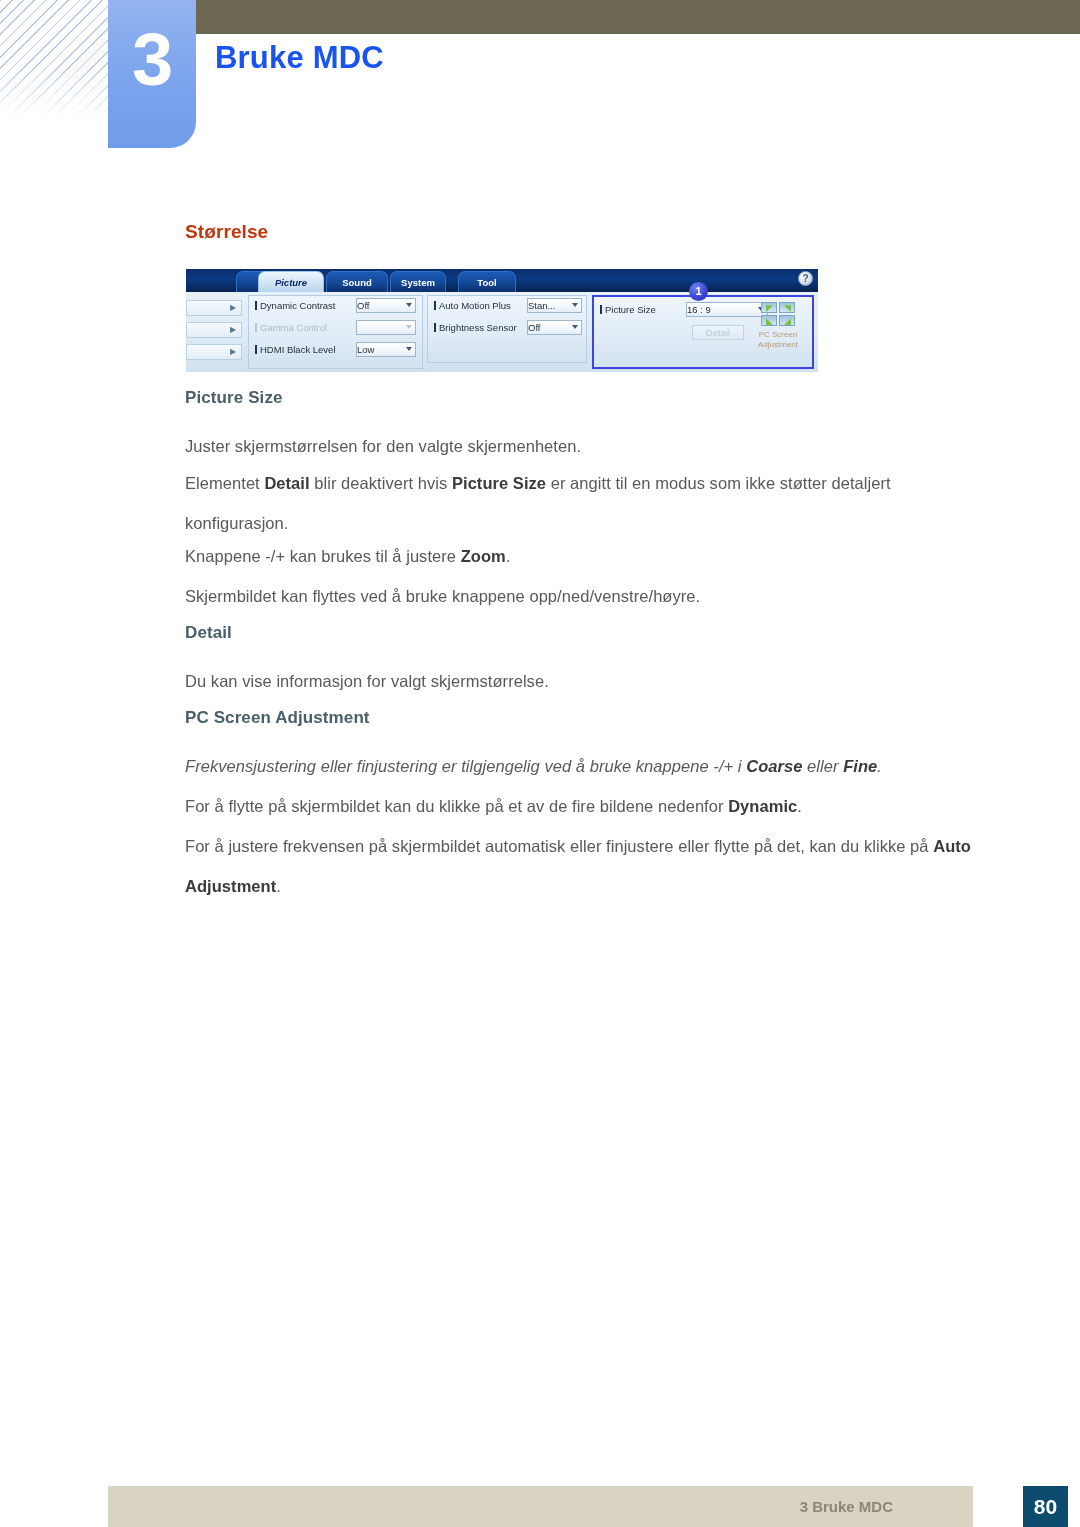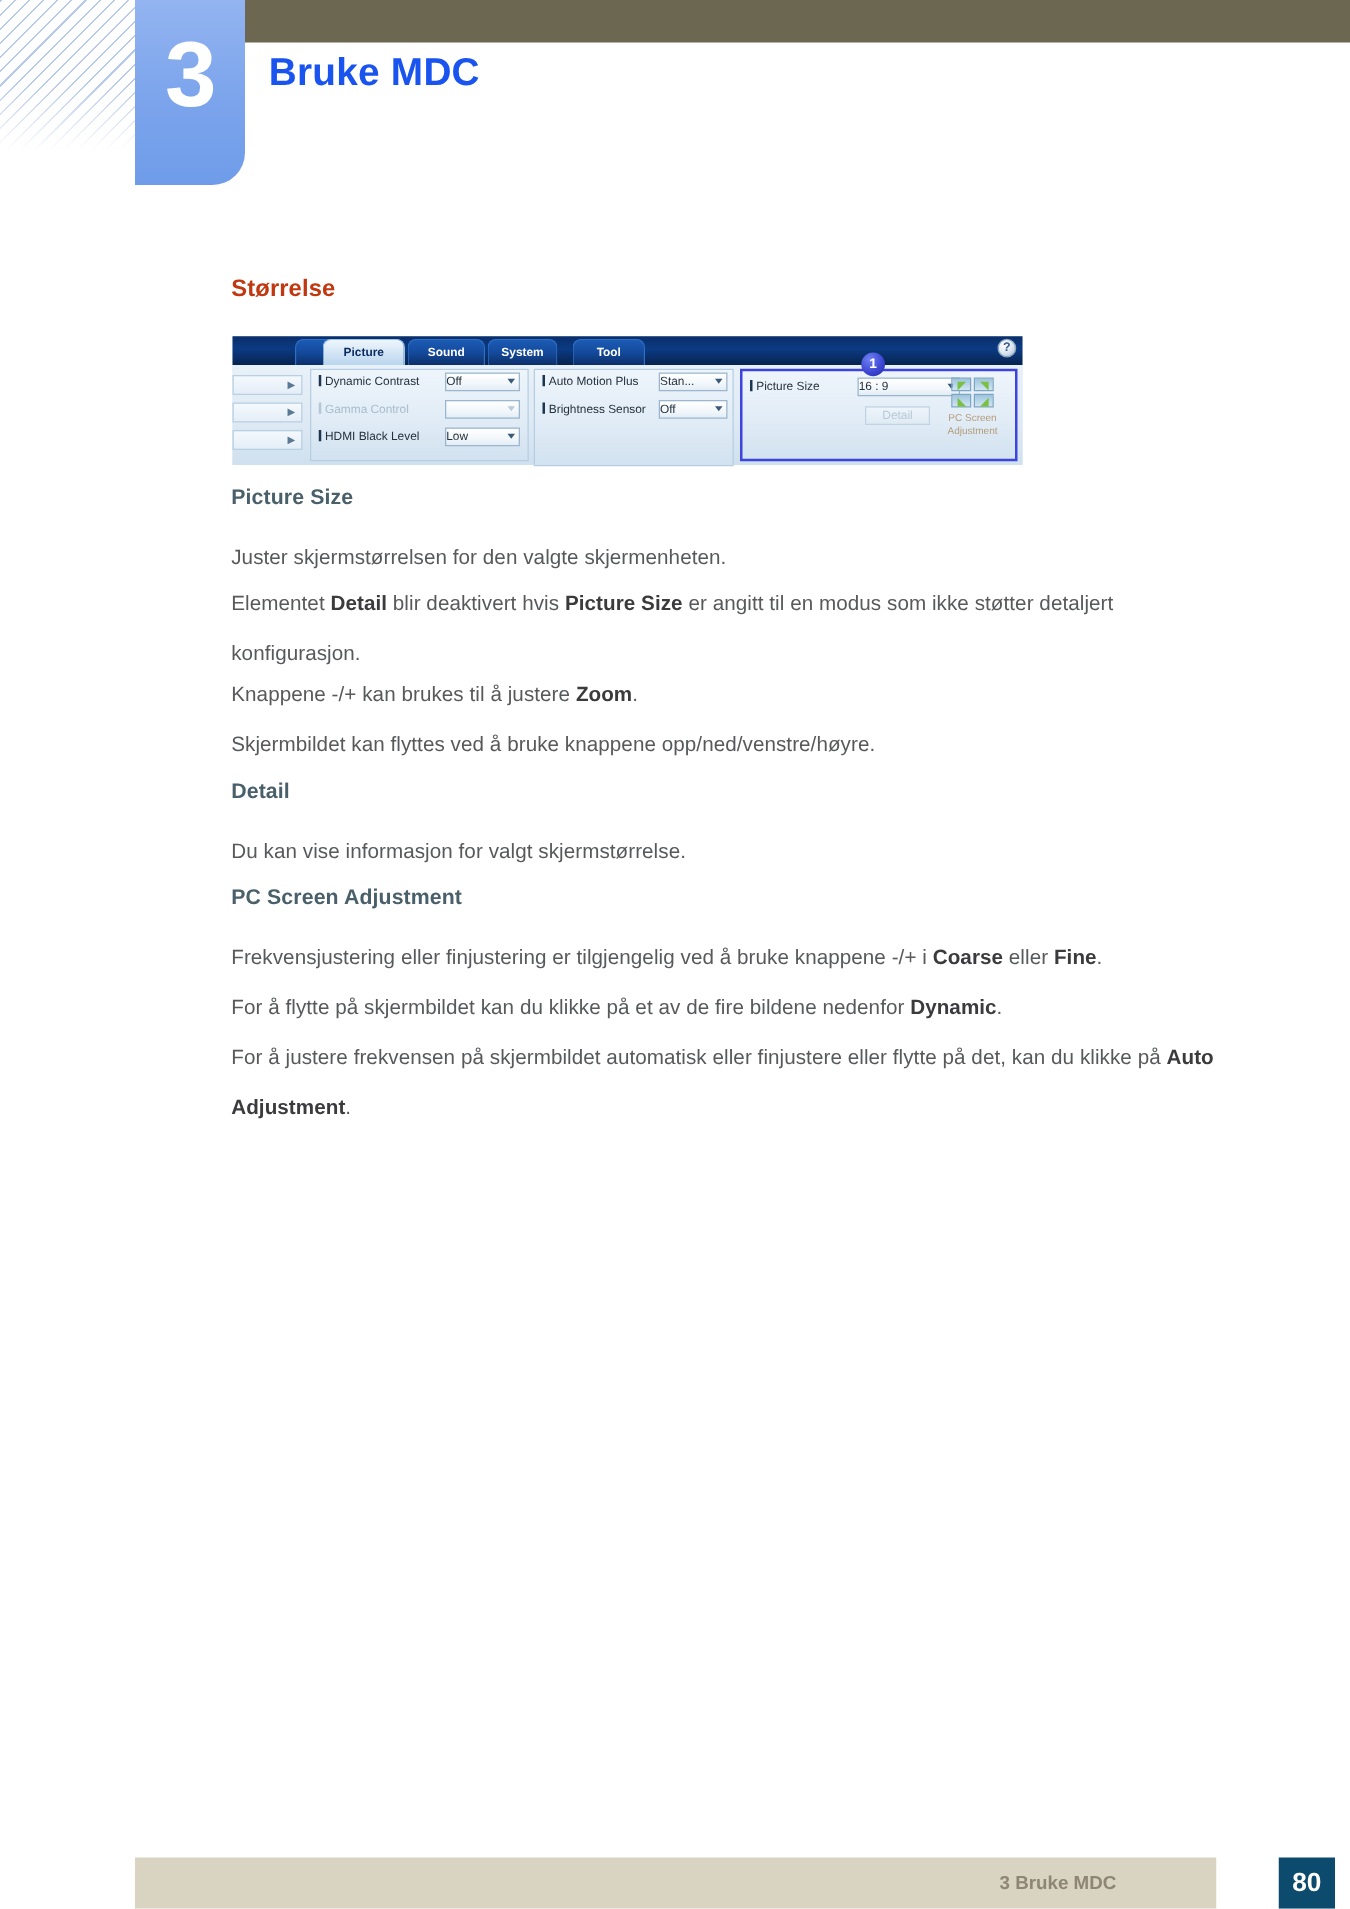--- a/index.html
+++ b/index.html
@@ -321,21 +321,21 @@
   <div class="chap-badge"></div>
   <div class="chap-num">3</div>
   <div class="chap-title">Bruke MDC</div>
 
   <div class="h-section">Størrelse</div>
 
   <div class="mdc">
 
     <div class="mdc-tabbar">
       <div class="mdc-tab" style="left:6px;  width:84px;margin-left:44px;">Home</div>
-      <div class="mdc-tab active" style="left:72px; width:66px;">Picture</div>
+      <div class="mdc-tab active" style="left:72px; width:66px;font-style:italic;">Picture</div>
       <div class="mdc-tab" style="left:140px;width:62px;">Sound</div>
       <div class="mdc-tab" style="left:204px;width:56px;">System</div>
       <div class="mdc-tab" style="left:272px;width:58px;">Tool</div>
       <div class="mdc-help">?</div>
     </div>
 
     <div class="mdc-body">
 
       <div class="stub" style="top:8px;">
           <span class="stub-arrow">▶</span>
@@ -351,21 +351,21 @@
         <div class="field-label" style="left:6px;  top:4px;"><span class="bar"></span><span>Dynamic Contrast</span></div>
         <div class="combo" style="left:107px;top:2px; width:60px;"><span>Off</span><span class="caret"></span></div>
 
         <div class="field-label dim" style="left:6px;  top:26px;"><span class="bar"></span><span>Gamma Control</span></div>
         <div class="combo dim" style="left:107px;top:24px;width:60px;"><span></span><span class="caret"></span></div>
 
         <div class="field-label" style="left:6px;  top:48px;"><span class="bar"></span><span>HDMI Black Level</span></div>
         <div class="combo" style="left:107px;top:46px;width:60px;"><span>Low</span><span class="caret"></span></div>
       </div>
 
-      <div class="panel" style="left:241px; top:3px; width:160px; height:78px;">
+      <div class="panel" style="left:241px; top:3px; width:160px; height:68px;">
         <div class="field-label" style="left:6px;  top:4px;"><span class="bar"></span><span>Auto Motion Plus</span></div>
         <div class="combo" style="left:99px; top:2px; width:55px;"><span>Stan...</span><span class="caret"></span></div>
 
         <div class="field-label" style="left:6px;  top:26px;"><span class="bar"></span><span>Brightness Sensor</span></div>
         <div class="combo" style="left:99px; top:24px;width:55px;"><span>Off</span><span class="caret"></span></div>
       </div>
 
       <div class="panel sel" style="left:406px; top:3px; width:222px; height:74px;">
         <div class="field-label" style="left:6px; top:7px;"><span class="bar"></span><span>Picture Size</span></div>
         <div class="combo" style="left:92px; top:5px; width:82px;"><span>16 : 9</span><span class="caret"></span></div>
@@ -414,21 +414,21 @@
   </div>
 
   <div class="h-sub" style="top:623px;">Detail</div>
 
   <div class="para" style="top:661px;">
     <span>Du kan vise informasjon for valgt skjermstørrelse.</span>
   </div>
 
   <div class="h-sub" style="top:708px;">PC Screen Adjustment</div>
 
-  <div class="para" style="top:746px;">
+  <div class="para" style="top:746px;font-style:italic;">
     <span>Frekvensjustering eller finjustering er tilgjengelig ved å bruke knappene -/+ i </span><b>Coarse</b><span> eller </span><b>Fine</b><span>.</span>
   </div>
 
   <div class="para" style="top:786px;">
     <span>For å flytte på skjermbildet kan du klikke på et av de fire bildene nedenfor </span><b>Dynamic</b><span>.</span>
   </div>
 
   <div class="para" style="top:826px;">
     <span>For å justere frekvensen på skjermbildet automatisk eller finjustere eller flytte på det, kan du klikke på </span><b>Auto Adjustment</b><span>.</span>
   </div>

